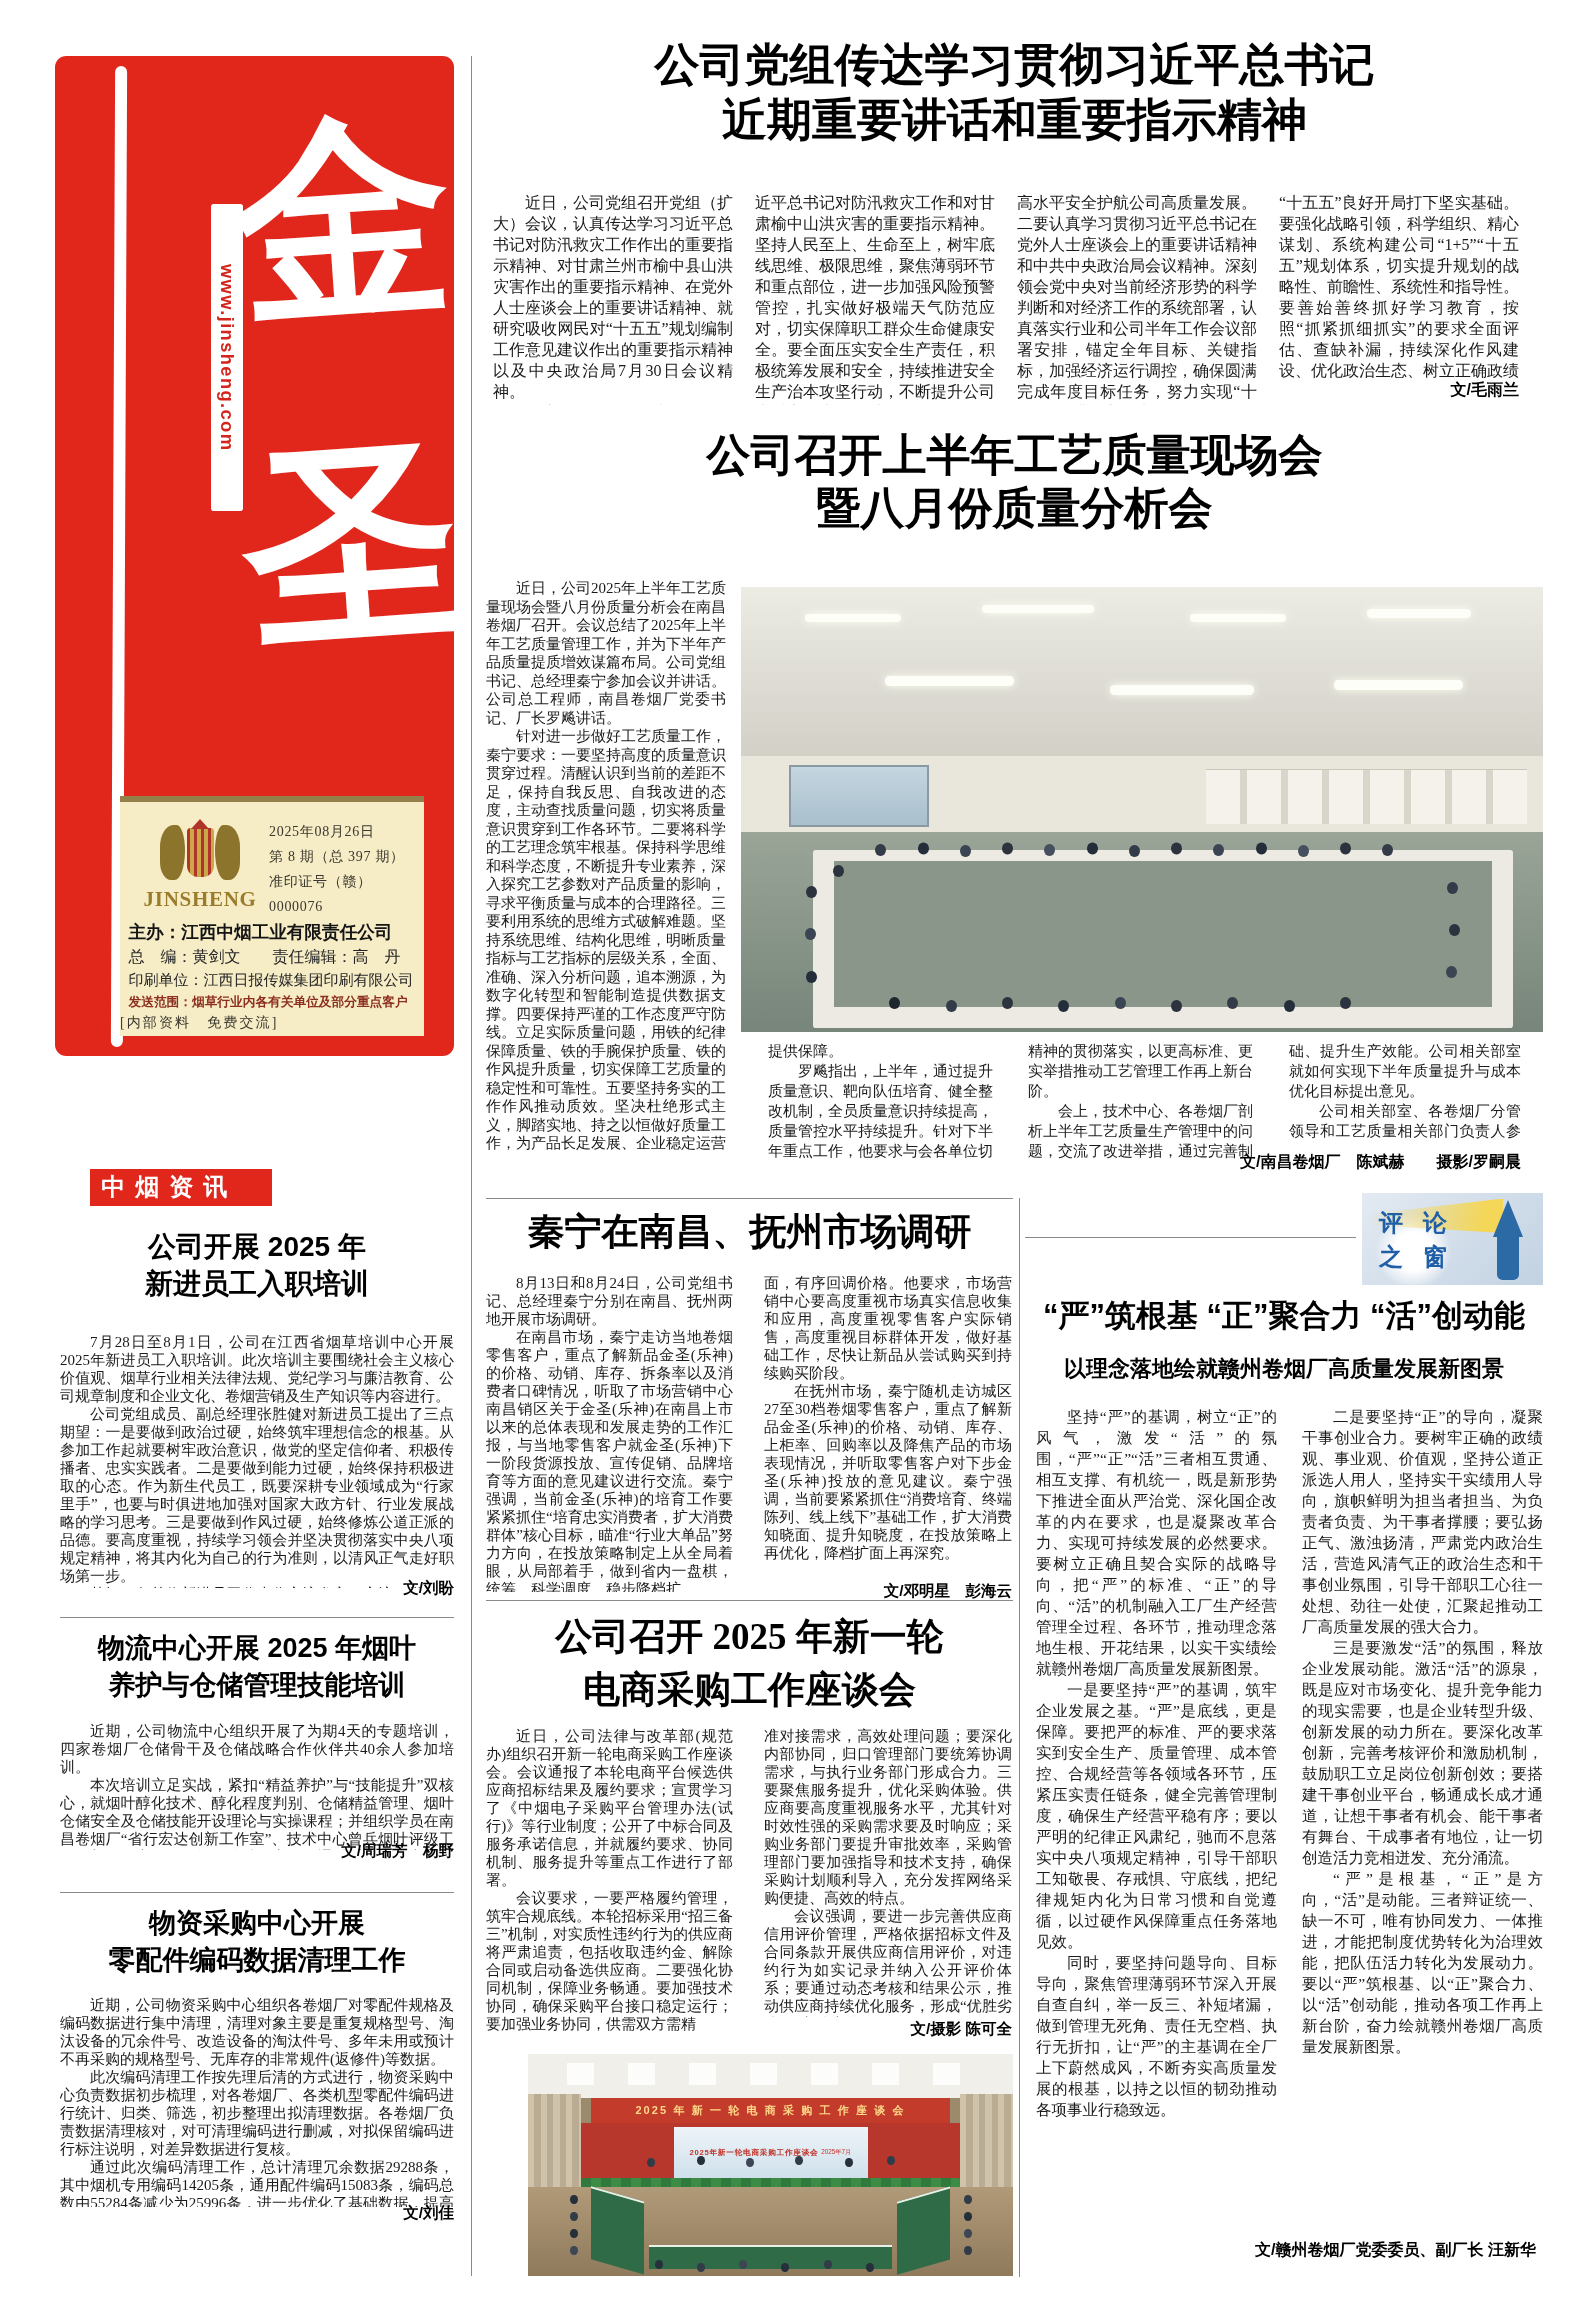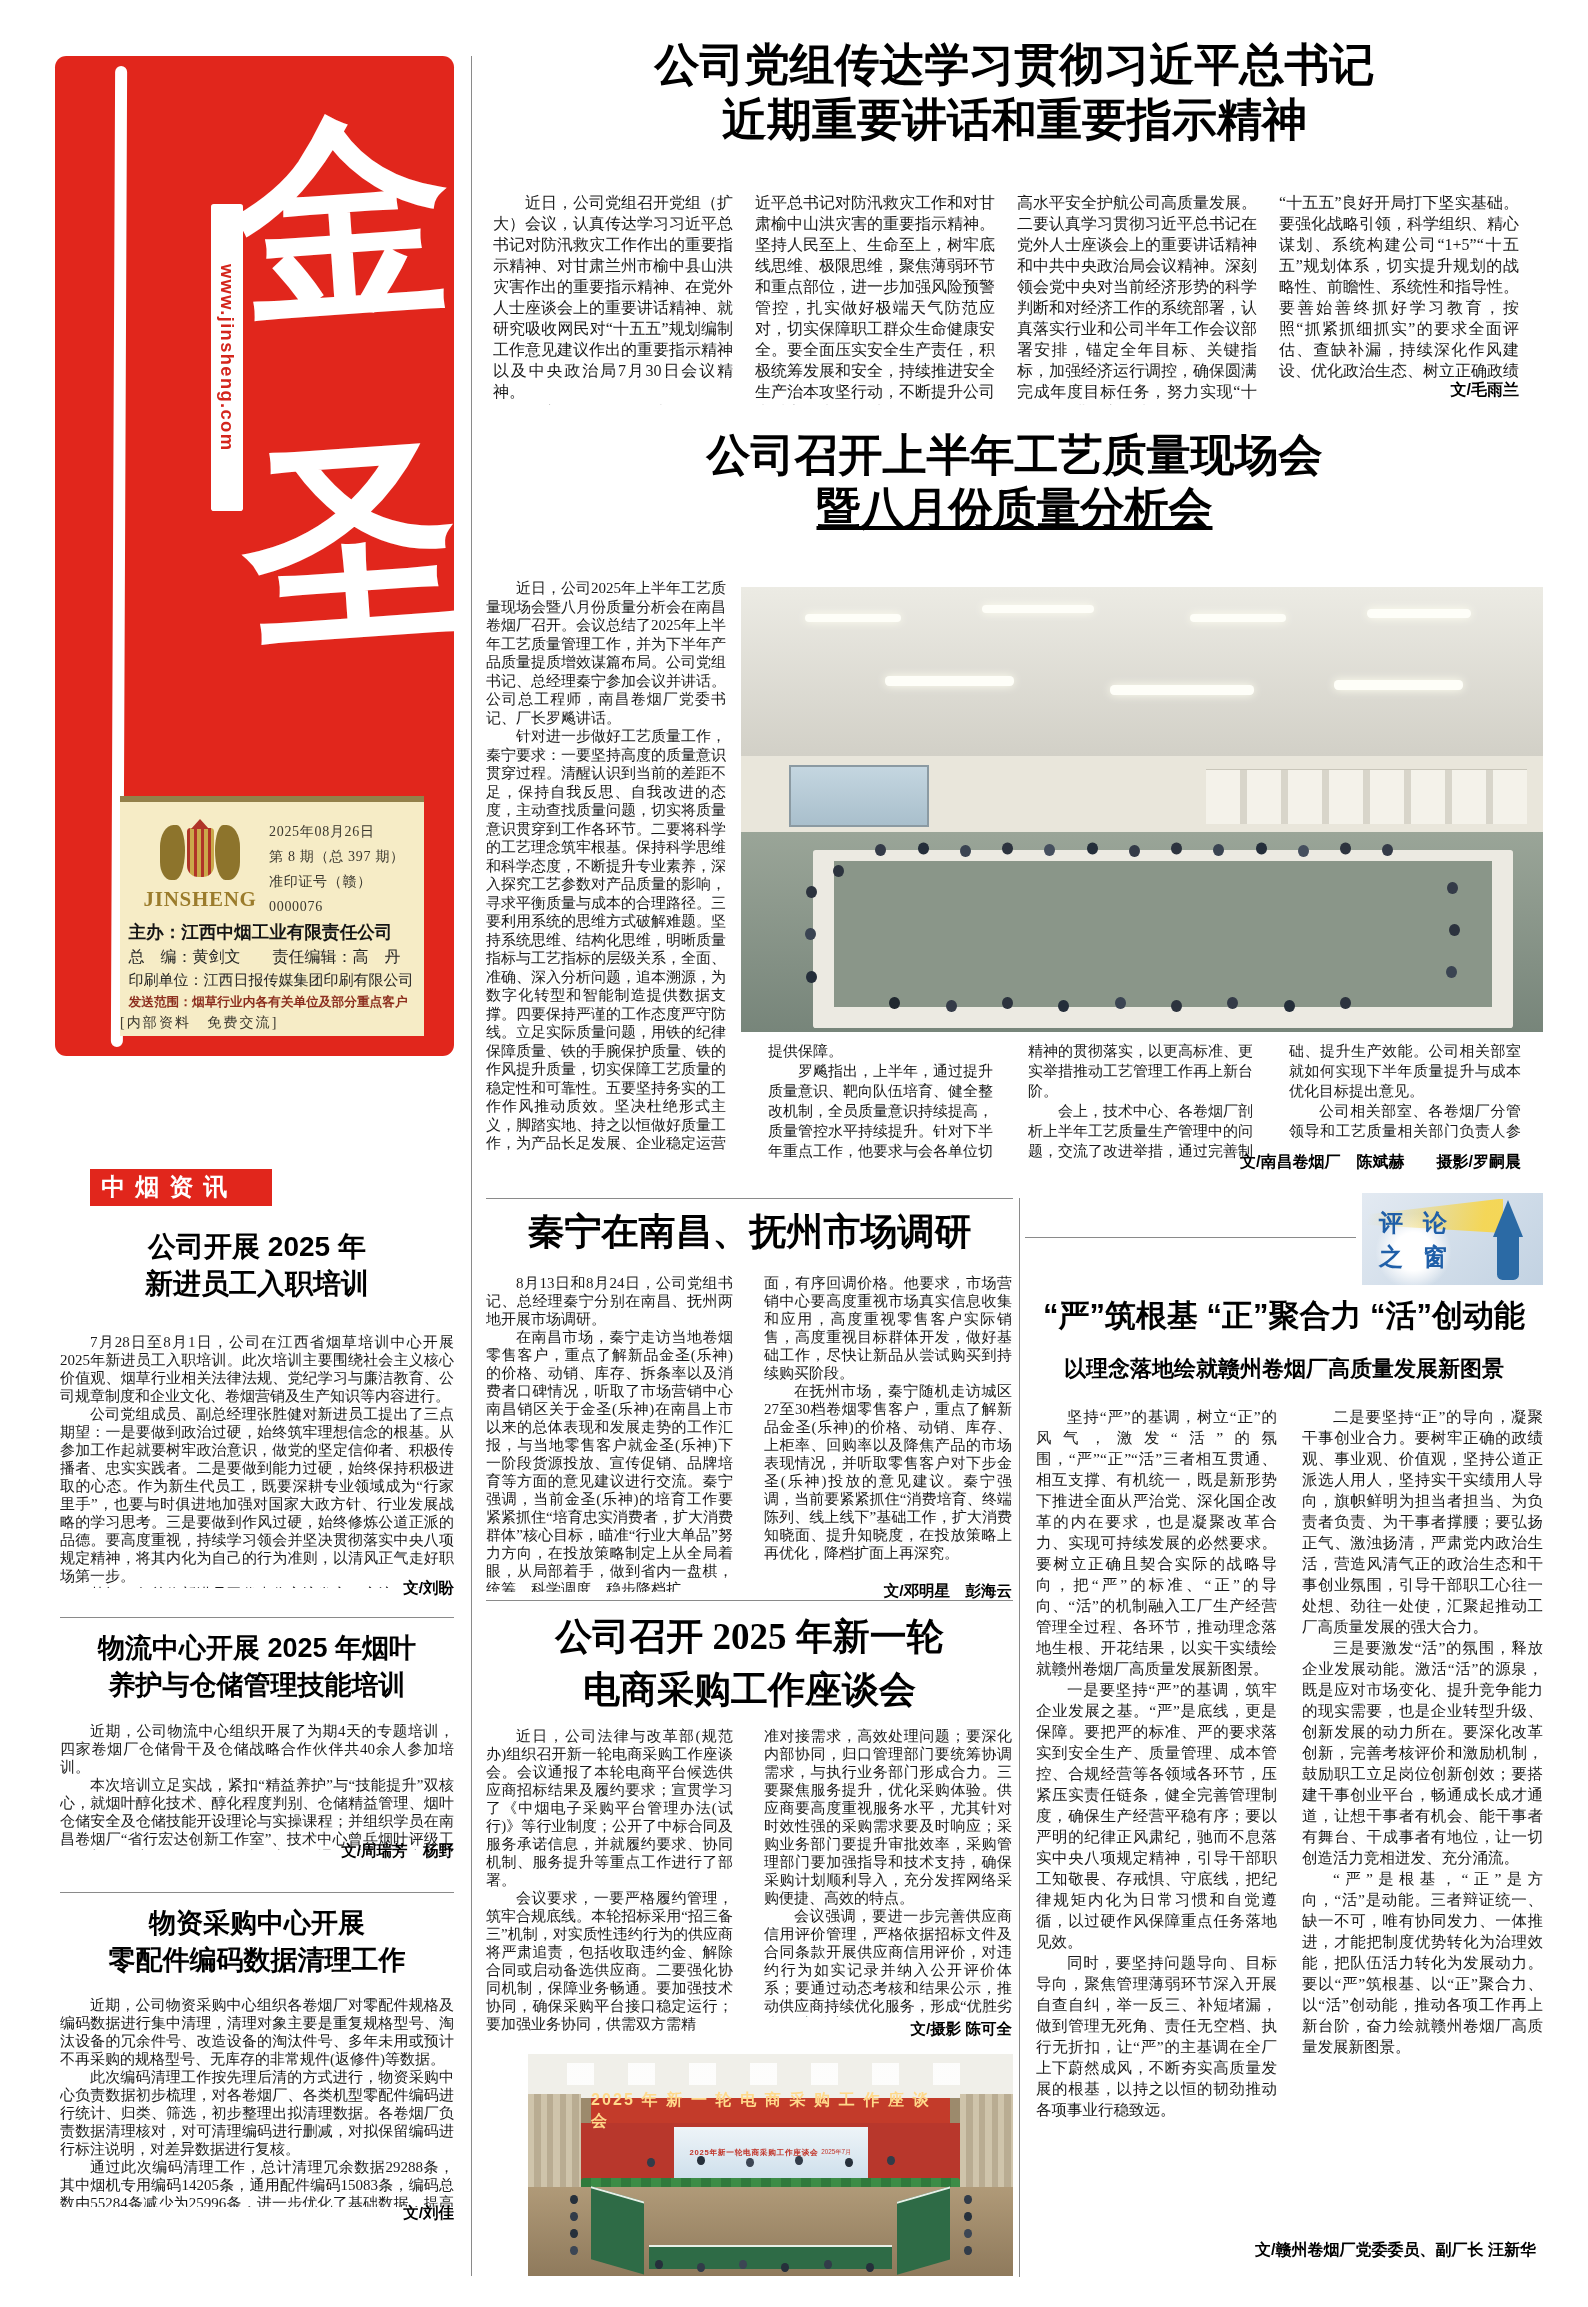--- a/index.html
+++ b/index.html
@@ -57,21 +57,21 @@
     465px -20px #454f5e,507px -22.5px #2c333e,549px -21px #343b48,
     -27px 21px #2c333e,-28px 63px #3a4452,-27px 106px #242e3a,
     614px 17px #343b48,616px 59px #2c333e,613px 101px #3a4452,
     56px 132px #20282f,113px 135px #343b48,169px 132px #2c333e,225px 135px #242e3a,282px 132px #3a4452,
     338px 135px #2c333e,394px 132px #343b48,451px 135px #242e3a,507px 132px #2c333e;}
   
   .p2-ceiling{position:absolute;left:0;top:0;width:100%;height:20%;background:#f0efe9;}
   .p2-clights{position:absolute;left:8%;top:4%;width:84%;height:10%;background:repeating-linear-gradient(90deg,#ffffff 0 27px,rgba(255,255,255,0) 27px 61px);opacity:.85;}
   .p2-curtain{position:absolute;top:18%;width:11%;height:48%;background:repeating-linear-gradient(90deg,#cfc4ab 0 6.3px,#b9ac92 6.3px 12.7px);}
   .p2-banner{position:absolute;left:13%;top:20%;width:74%;height:11%;background:#c33b2a;color:#ffd98a;
-    font-family:"Liberation Sans","DejaVu Sans",sans-serif;font-weight:bold;font-size:16px;letter-spacing:2.1px;
+    font-family:"Liberation Sans","DejaVu Sans",sans-serif;font-weight:bold;font-size:11px;letter-spacing:2.1px;
     display:flex;align-items:center;justify-content:center;}
   .p2-stage{position:absolute;left:11%;top:31%;width:78%;height:27%;background:#b8372c;}
   .p2-screen{position:absolute;left:30%;top:33%;width:40%;height:23%;background:linear-gradient(#eef4f8,#cfe0ec);
     display:flex;flex-direction:row;align-items:center;justify-content:center;gap:2.8px;}
   .p2-screen .t1{color:#c2352a;font-size:7.7px;font-weight:bold;font-family:"Liberation Sans","DejaVu Sans",sans-serif;letter-spacing:0.7px;}
   .p2-screen .t2{color:#c2352a;font-size:6.3px;font-family:"Liberation Sans","DejaVu Sans",sans-serif;}
   .p2-plants{position:absolute;left:11%;top:56%;width:78%;height:5%;background:repeating-linear-gradient(90deg,#2f7a3c 0 10px,#3c8c46 10px 20px);border-radius:2.8px;}
   .p2-floor{position:absolute;left:0;top:60%;width:100%;height:40%;background:linear-gradient(#b09a78,#8f7a5c);}
   .p2-table{position:absolute;background:#2e6b46;border-top:2.1px solid #e8f0e8;}
   .p2-people{position:absolute;left:42px;top:141px;width:7.7px;height:9.2px;border-radius:50%;background:#26303b;
@@ -131,21 +131,21 @@
   </div>
 <div class="body-col" style="left:1017px;top:192px;width:240px;height:213px;font-size:16px;line-height:21px;">
     <p class="para cont">高水平安全护航公司高质量发展。二要认真学习贯彻习近平总书记在党外人士座谈会上的重要讲话精神和中共中央政治局会议精神。深刻领会党中央对当前经济形势的科学判断和对经济工作的系统部署，认真落实行业和公司半年工作会议部署安排，锚定全年目标、关键指标，加强经济运行调控，确保圆满完成年度目标任务，努力实现“十四五”圆满收官，为</p>
   </div>
 <div class="body-col" style="left:1279px;top:192px;width:240px;height:190px;font-size:16px;line-height:21px;">
     <p class="para cont">“十五五”良好开局打下坚实基础。要强化战略引领，科学组织、精心谋划、系统构建公司“1+5”“十五五”规划体系，切实提升规划的战略性、前瞻性、系统性和指导性。要善始善终抓好学习教育，按照“抓紧抓细抓实”的要求全面评估、查缺补漏，持续深化作风建设、优化政治生态、树立正确政绩观，推动学习教育走深走实、见行见效。</p>
   </div>
 <div class="byline" style="left:1279px;top:380px;width:240px;">文/毛雨兰</div>
 
 <div class="hl hl-serif" style="left:486px;top:430px;width:1057px;font-size:44px;line-height:51px;">公司召开上半年工艺质量现场会</div>
-<div class="hl hl-serif" style="left:486px;top:483px;width:1057px;font-size:44px;line-height:51px;text-decoration:underline;">暨八月份质量分析会</div>
+<div class="hl hl-serif" style="left:486px;top:483px;width:1057px;font-size:44px;line-height:51px;">暨八月份质量分析会</div>
 <div class="body-col" style="left:486px;top:579px;width:240px;height:596px;font-size:15px;line-height:18.5px;">
     <p class="para">近日，公司2025年上半年工艺质量现场会暨八月份质量分析会在南昌卷烟厂召开。会议总结了2025年上半年工艺质量管理工作，并为下半年产品质量提质增效谋篇布局。公司党组书记、总经理秦宁参加会议并讲话。公司总工程师，南昌卷烟厂党委书记、厂长罗飚讲话。</p>
     <p class="para">针对进一步做好工艺质量工作，秦宁要求：一要坚持高度的质量意识贯穿过程。清醒认识到当前的差距不足，保持自我反思、自我改进的态度，主动查找质量问题，切实将质量意识贯穿到工作各环节。二要将科学的工艺理念筑牢根基。保持科学思维和科学态度，不断提升专业素养，深入探究工艺参数对产品质量的影响，寻求平衡质量与成本的合理路径。三要利用系统的思维方式破解难题。坚持系统思维、结构化思维，明晰质量指标与工艺指标的层级关系，全面、准确、深入分析问题，追本溯源，为数字化转型和智能制造提供数据支撑。四要保持严谨的工作态度严守防线。立足实际质量问题，用铁的纪律保障质量、铁的手腕保护质量、铁的作风提升质量，切实保障工艺质量的稳定性和可靠性。五要坚持务实的工作作风推动质效。坚决杜绝形式主义，脚踏实地、持之以恒做好质量工作，为产品长足发展、企业稳定运营</p>
   </div>
 
 <div class="photo" style="left:741px;top:587px;width:802px;height:445px;background:#8e998d;">
   <div class="p1-ceiling"></div>
   <div class="p1-light" style="left:8%;top:6%;width:12%;height:8.5px;"></div>
   <div class="p1-light" style="left:30%;top:4%;width:14%;height:8.5px;"></div>
   <div class="p1-light" style="left:56%;top:6%;width:12%;height:8.5px;"></div>

